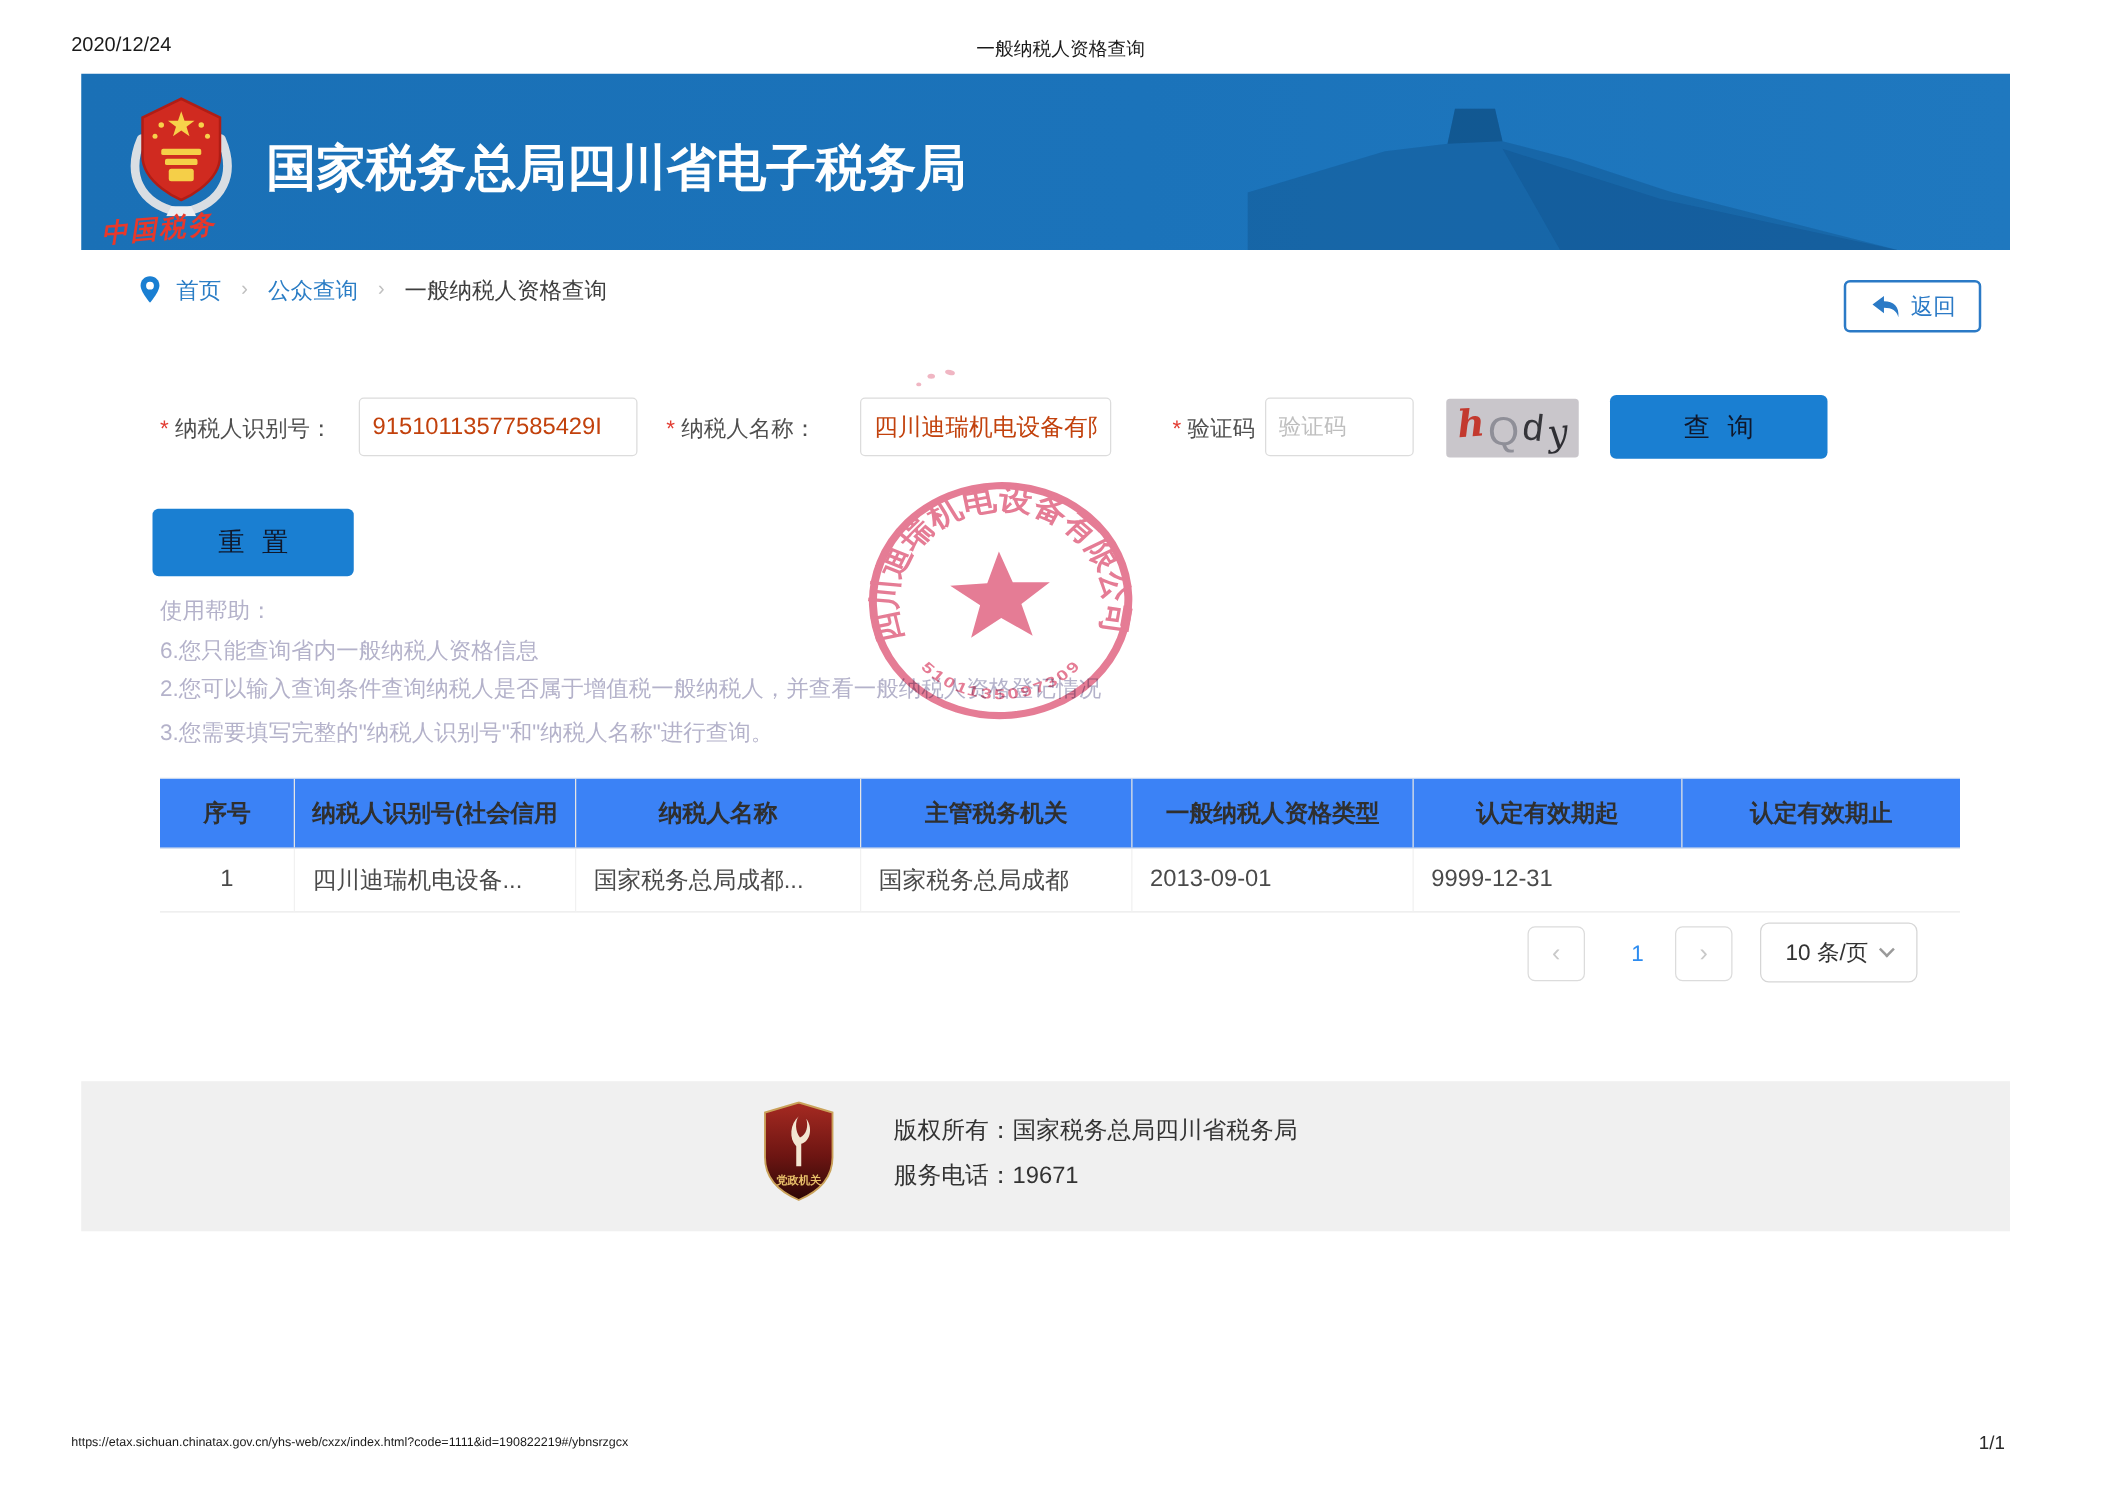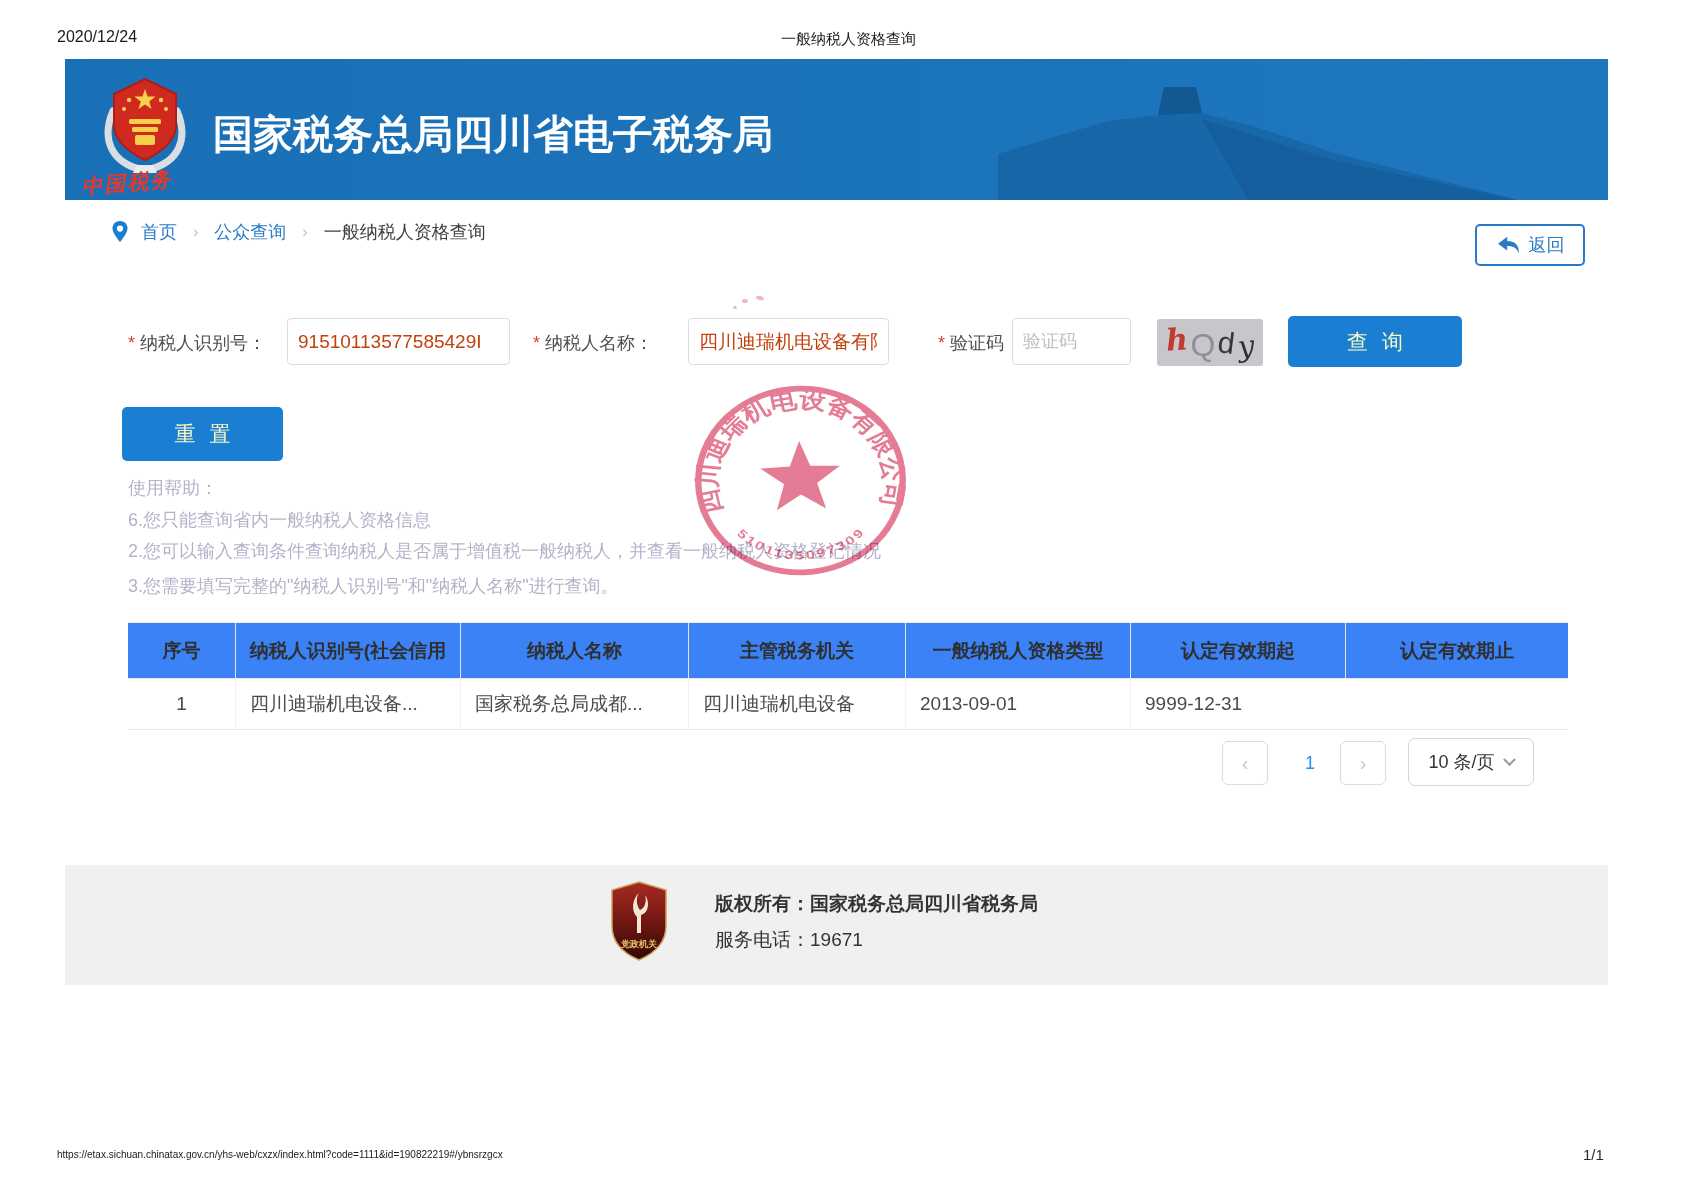--- a/index.html
+++ b/index.html
@@ -41,21 +41,21 @@
   #inp-id   { left:287px; width:223px; }
   #inp-name { left:688px; width:201px; }
   #inp-code { left:1012px; width:119px; font-size:18px; }
   .captcha { position:absolute; left:1157px; top:319px; width:106px; height:47px; background:#c9c6cb;
              border-radius:3px; display:flex; align-items:center; justify-content:center; gap:3px; cursor:pointer; }
   .captcha span { display:inline-block; line-height:1; }
   .cp0 { color:#c3392e; font-family:"DejaVu Serif",serif; font-style:italic; font-weight:bold; font-size:30px; transform:translateY(-3px) rotate(-4deg); }
   .cp1 { color:#8f8f98; font-size:32px; transform:translateY(2px); }
   .cp2 { color:#35353a; font-size:30px; transform:rotate(7deg); }
   .cp3 { color:#2e2e33; font-family:"DejaVu Serif",serif; font-style:italic; font-size:29px; transform:translateY(4px) rotate(-6deg); }
-  .btn-blue { position:absolute; background:#1a7fd2; color:#fef9c3; border:none; border-radius:5px;
+  .btn-blue { position:absolute; background:#1a7fd2; color:#0f172a; border:none; border-radius:5px;
               display:flex; align-items:center; justify-content:center; font-size:21px; cursor:pointer;
               letter-spacing:14px; text-indent:14px; font-family:"Liberation Sans",sans-serif; }
   #btn-query { left:1288px; top:316px; width:174px; height:51px; }
   #btn-reset { left:122px; top:407px; width:161px; height:54px; }
 
   
   .help { position:absolute; left:128px; font-size:18px; color:#b4b2ca; white-space:nowrap; }
   #help-t { top:476px; } #help-1 { top:508px; } #help-2 { top:539px; } #help-3 { top:574px; }
 
   
@@ -79,21 +79,21 @@
             justify-content:center; color:#2d8cf0; font-size:18px; cursor:pointer; }
   .pg-size { position:absolute; left:1408px; top:738px; width:126px; height:48px; border:1px solid #d6d6d6;
              border-radius:7px; background:#fff; display:flex; align-items:center; justify-content:center;
              gap:10px; font-size:18px; color:#333; cursor:pointer; }
   .chev { width:9px; height:9px; border-right:2px solid #9a9a9a; border-bottom:2px solid #9a9a9a;
           transform:rotate(45deg) translate(-2px,-2px); }
 
   
   .footer { position:absolute; left:65px; top:865px; width:1543px; height:120px; background:#f0f0f0; }
   .badge { position:absolute; left:545px; top:16px; width:58px; height:80px; }
-  .ft-line1 { position:absolute; left:650px; top:26px; font-size:19px; color:#333;font-weight:bold; }
+  .ft-line1 { position:absolute; left:650px; top:26px; font-size:19px; color:#333; }
   .ft-line2 { position:absolute; left:650px; top:62px; font-size:19px; color:#333; }
 
   
   .stamp { position:absolute; left:679px; top:371px; width:243px; height:219px; opacity:.82;
            mix-blend-mode:multiply; transform:rotate(-2deg); pointer-events:none; z-index:30; }
   .splat { position:absolute; background:rgba(226,110,136,.5); border-radius:50%; z-index:30; }
   #sp1 { left:742px; top:299px; width:6px; height:4px; }
   #sp2 { left:756px; top:296px; width:8px; height:4px; transform:rotate(15deg); }
   #sp3 { left:733px; top:306px; width:4px; height:3px; }
 </style>
@@ -178,21 +178,21 @@
     <div class="th">纳税人名称</div>
     <div class="th">主管税务机关</div>
     <div class="th">一般纳税人资格类型</div>
     <div class="th">认定有效期起</div>
     <div class="th">认定有效期止</div>
   </div>
   <div class="tr t-body">
     <div class="td c">1</div>
     <div class="td">四川迪瑞机电设备...</div>
     <div class="td">国家税务总局成都...</div>
-    <div class="td">四川迪瑞机电设备</div>
+    <div class="td">国家税务总局成都</div>
     <div class="td">2013-09-01</div>
     <div class="td">9999-12-31</div>
   </div>
 </div>
 
 <div id="pg-prev" class="pg-btn">‹</div>
 <div class="pg-num">1</div>
 <div id="pg-next" class="pg-btn">›</div>
 <div class="pg-size">
   <span>10 条/页</span>

